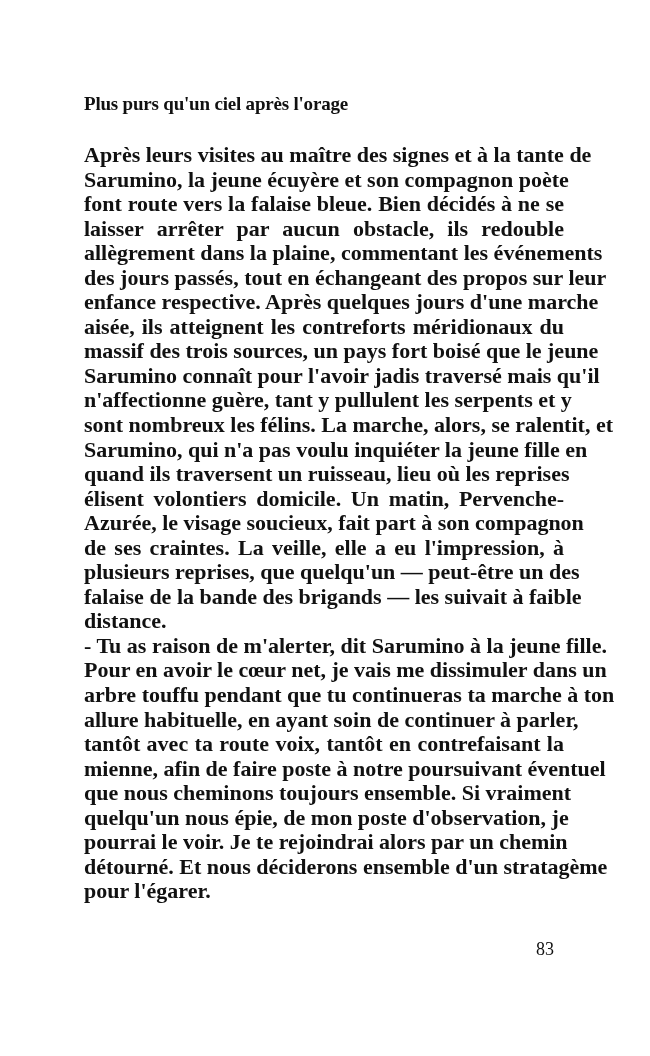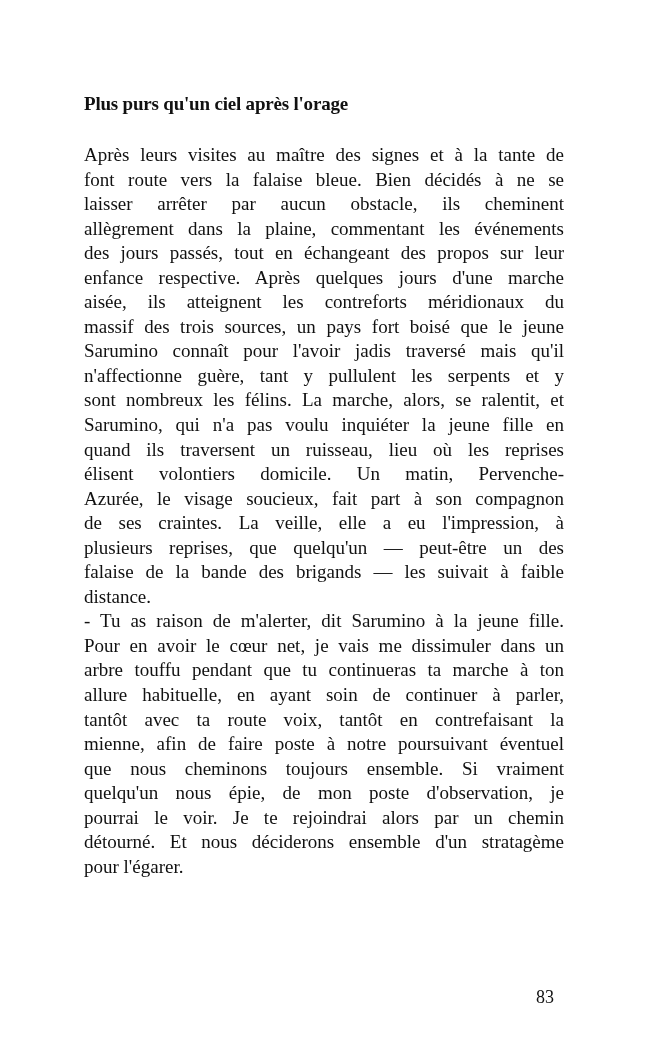--- a/index.html
+++ b/index.html
@@ -30,51 +30,53 @@
       font-weight: bold;
       font-size: 19px;
       line-height: 24px;
       letter-spacing: -0.2px;
     }
     .body-text {
       position: absolute;
       left: 84px;
       top: 143px;
       width: 480px;
-      font-size: 19px;
+      font-size: 22px;
       line-height: 24.55px;
+      font-weight: bold;
     }
     .line {
       display: block;
       white-space: nowrap;
       height: 24.55px;
       text-align: justify;
       text-align-last: justify;
     }
     .line.last {
       text-align-last: left;
     }
     .page-number {
       position: absolute;
       left: 536px;
-      top: 986px;
+      top: 938px;
       font-size: 18px;
       line-height: 22px;
     }
   </style>
 </head>
 <body>
 
 <div class="page">
   <div class="chapter-title">Plus purs qu'un ciel après l'orage</div>
 
   <div class="body-text">
     <span class="line">Après leurs visites au maître des signes et à la tante de</span>
+    <span class="line">Sarumino, la jeune écuyère et son compagnon poète</span>
     <span class="line">font route vers la falaise bleue. Bien décidés à ne se</span>
-    <span class="line">laisser arrêter par aucun obstacle, ils cheminent</span>
+    <span class="line">laisser arrêter par aucun obstacle, ils redouble</span>
     <span class="line">allègrement dans la plaine, commentant les événements</span>
     <span class="line">des jours passés, tout en échangeant des propos sur leur</span>
     <span class="line">enfance respective. Après quelques jours d'une marche</span>
     <span class="line">aisée, ils atteignent les contreforts méridionaux du</span>
     <span class="line">massif des trois sources, un pays fort boisé que le jeune</span>
     <span class="line">Sarumino connaît pour l'avoir jadis traversé mais qu'il</span>
     <span class="line">n'affectionne guère, tant y pullulent les serpents et y</span>
     <span class="line">sont nombreux les félins. La marche, alors, se ralentit, et</span>
     <span class="line">Sarumino, qui n'a pas voulu inquiéter la jeune fille en</span>
     <span class="line">quand ils traversent un ruisseau, lieu où les reprises</span>

